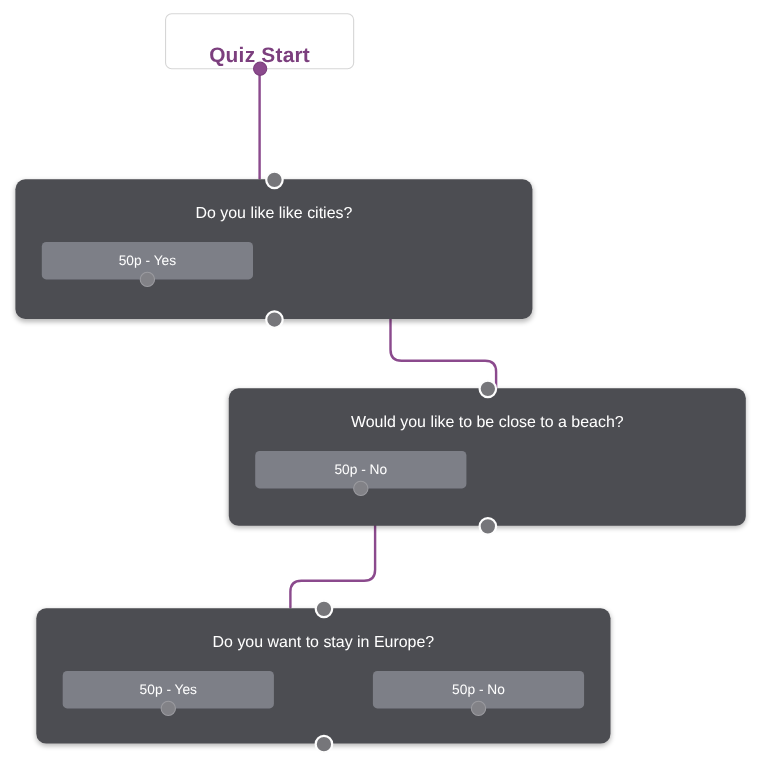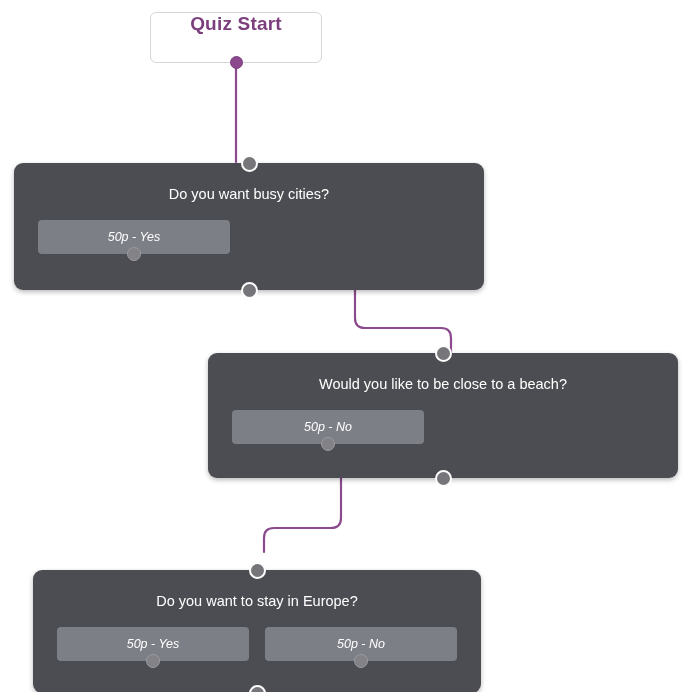--- a/index.html
+++ b/index.html
@@ -36,21 +36,21 @@
     position: absolute;
     left: 150px;
     top: 12px;
     width: 172px;
     height: 51px;
     box-sizing: border-box;
     background: #ffffff;
     border: 1px solid #d6d6d6;
     border-radius: 6px;
     display: flex;
-    align-items: flex-start;
+    align-items: flex-end;
     justify-content: center;
     z-index: 3;
   }
   .start-label {
     color: #7c3f7e;
     font-size: 19px;
     font-weight: bold;
     letter-spacing: 0.2px;
     white-space: nowrap;
   }
@@ -71,21 +71,20 @@
     margin-top: 23px;
     padding: 0 14px;
     white-space: nowrap;
     overflow: hidden;
     text-overflow: ellipsis;
   }
   .answers {
     display: flex;
     justify-content: space-between;
     margin: 18px 24px 0 24px;
-    font-style: italic;
   }
   .answer {
     position: relative;
     box-sizing: border-box;
     width: 192px;
     height: 34px;
     background: #7d7f87;
     border-radius: 4px;
     display: flex;
     align-items: center;
@@ -154,21 +153,21 @@
     <path d="M 341 448 L 341 518 Q 341 528 331 528 L 274 528 Q 264 528 264 538 L 264 552" fill="none" stroke="#8b4a8d" stroke-width="2.2" stroke-linecap="round"></path>
   </svg>
 
   <div class="start-node">
     <span class="start-label">Quiz Start</span>
     <span class="handle handle-start"></span>
   </div>
 
   <div class="q-node" id="node-q1" style="left:14px; top:163px; width:470px; height:127px;">
     <span class="handle handle-node top"></span>
-    <div class="q-title">Do you want busy cities?</div>
+    <div class="q-title">Do you like like cities?</div>
     <div class="answers">
       <div class="answer">
         <span class="answer-label">50p - Yes</span>
         <span class="handle handle-answer"></span>
       </div>
     </div>
     <span class="handle handle-node bottom"></span>
   </div>
 
   <div class="q-node" id="node-q2" style="left:208px; top:353px; width:470px; height:125px;">
@@ -176,21 +175,21 @@
     <div class="q-title">Would you like to be close to a beach?</div>
     <div class="answers">
       <div class="answer">
         <span class="answer-label">50p - No</span>
         <span class="handle handle-answer"></span>
       </div>
     </div>
     <span class="handle handle-node bottom"></span>
   </div>
 
-  <div class="q-node" id="node-q3" style="left:33px; top:570px; width:448px; height:123px;">
+  <div class="q-node" id="node-q3" style="left:33px; top:553px; width:522px; height:123px;">
     <span class="handle handle-node top"></span>
     <div class="q-title">Do you want to stay in Europe?</div>
     <div class="answers">
       <div class="answer">
         <span class="answer-label">50p - Yes</span>
         <span class="handle handle-answer"></span>
       </div>
       <div class="answer">
         <span class="answer-label">50p - No</span>
         <span class="handle handle-answer"></span>

